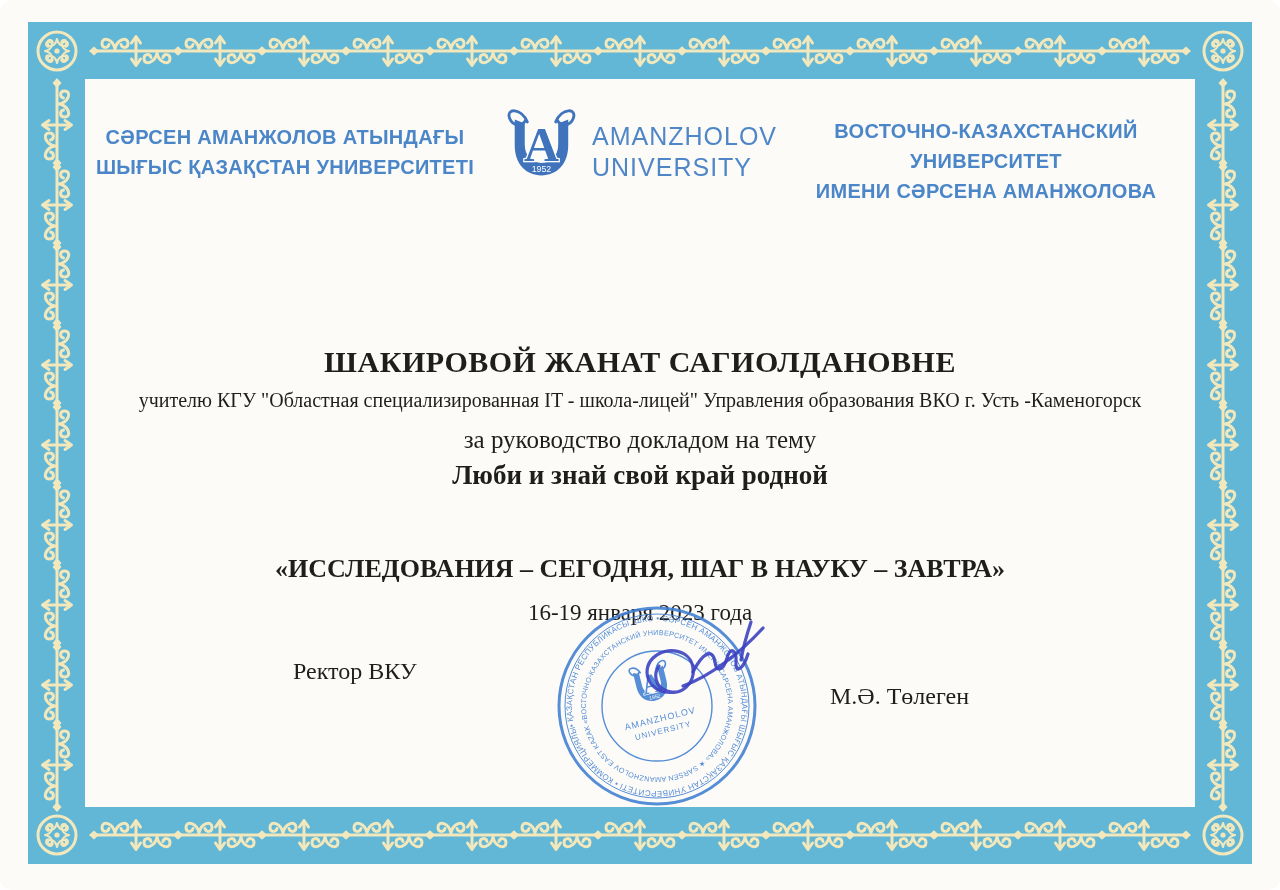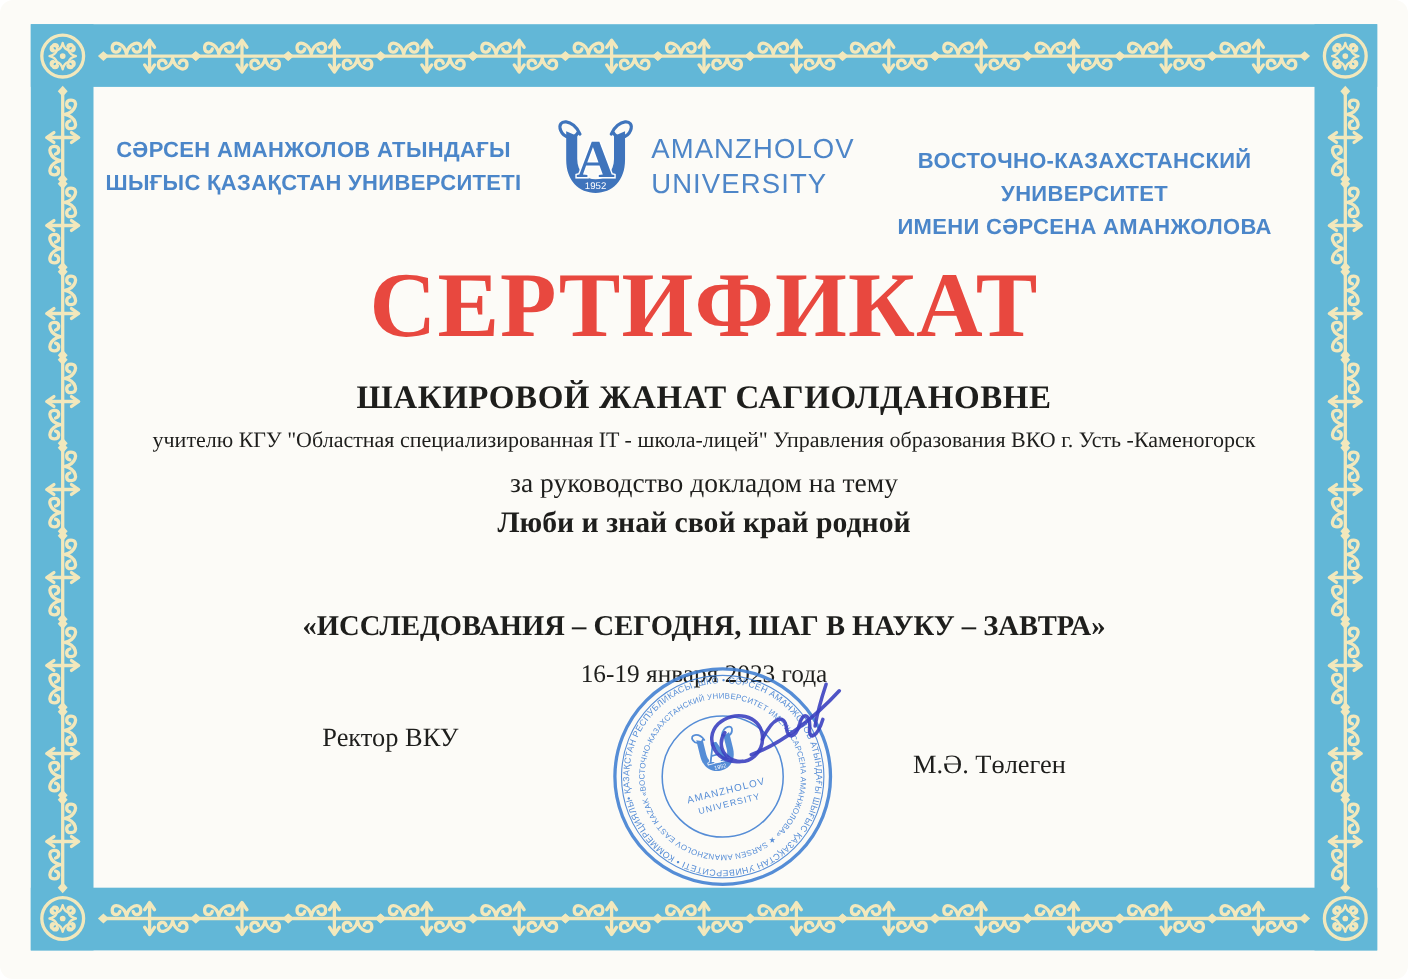--- a/index.html
+++ b/index.html
@@ -6,21 +6,21 @@
   .page{position:relative;width:1280px;height:890px;background:#fcfbf7;overflow:hidden;
         font-family:"Liberation Serif",serif;color:#1e1e1c;border-radius:12px;}
   .abs{position:absolute;}
   svg{display:block;}
   .border-svg{position:absolute;left:0;top:0;}
   .orn-s{stroke:#f2e8bc;stroke-width:3;fill:none;stroke-linecap:round;stroke-linejoin:round;}
   .orn-f{fill:#f2e8bc;stroke:none;}
   .hdr{font-family:"Liberation Sans",sans-serif;font-weight:bold;color:#4b86c9;
        font-size:20px;line-height:30px;text-align:center;letter-spacing:.3px;}
   .header-left{left:85px;top:122px;width:400px;}
-  .header-right{left:768px;top:132px;width:436px;text-align:center;}
+  .header-right{left:768px;top:116px;width:436px;text-align:center;}
   .logo-emblem{left:498px;top:96px;color:#3f74bc;}
   .wordmark{left:592px;top:121px;font-family:"Liberation Sans",sans-serif;color:#4e86c8;
             font-size:25px;line-height:31px;letter-spacing:1px;font-weight:normal;}
   .cert-title{left:0;top:236px;width:1280px;text-align:center;font-weight:bold;
               font-size:84px;line-height:84px;color:#e8483f;letter-spacing:1px;}
   .issued{left:0;top:315px;width:1280px;text-align:center;font-size:22px;}
   .recipient{left:0;top:345px;width:1280px;text-align:center;font-size:30px;font-weight:bold;letter-spacing:.5px;}
   .position{left:0;top:389px;width:1280px;text-align:center;font-size:20px;}
   .reason{left:0;top:426px;width:1280px;text-align:center;font-size:25px;}
   .topic{left:0;top:460px;width:1280px;text-align:center;font-size:27px;font-weight:bold;}
@@ -141,21 +141,20 @@
   <div class="abs wordmark">
     <div>AMANZHOLOV</div>
     <div>UNIVERSITY</div>
   </div>
 
   <div class="abs hdr header-right">
     <div>ВОСТОЧНО-КАЗАХСТАНСКИЙ УНИВЕРСИТЕТ</div>
     <div>ИМЕНИ СӘРСЕНА АМАНЖОЛОВА</div>
   </div>
 
-  <div class="abs cert-title">СЕРТИФИКАТ</div>
   <div class="abs recipient">ШАКИРОВОЙ ЖАНАТ САГИОЛДАНОВНЕ</div>
   <div class="abs position">учителю КГУ "Областная специализированная IT - школа-лицей" Управления образования ВКО  г. Усть -Каменогорск</div>
   <div class="abs reason">за руководство докладом на тему</div>
   <div class="abs topic">Люби и знай свой край родной</div>
   <div class="abs event2">«ИССЛЕДОВАНИЯ – СЕГОДНЯ, ШАГ В НАУКУ – ЗАВТРА»</div>
   <div class="abs dates">16-19 января 2023 года</div>
 
   <div class="abs role">
     <div>Ректор ВКУ</div>
   </div>

